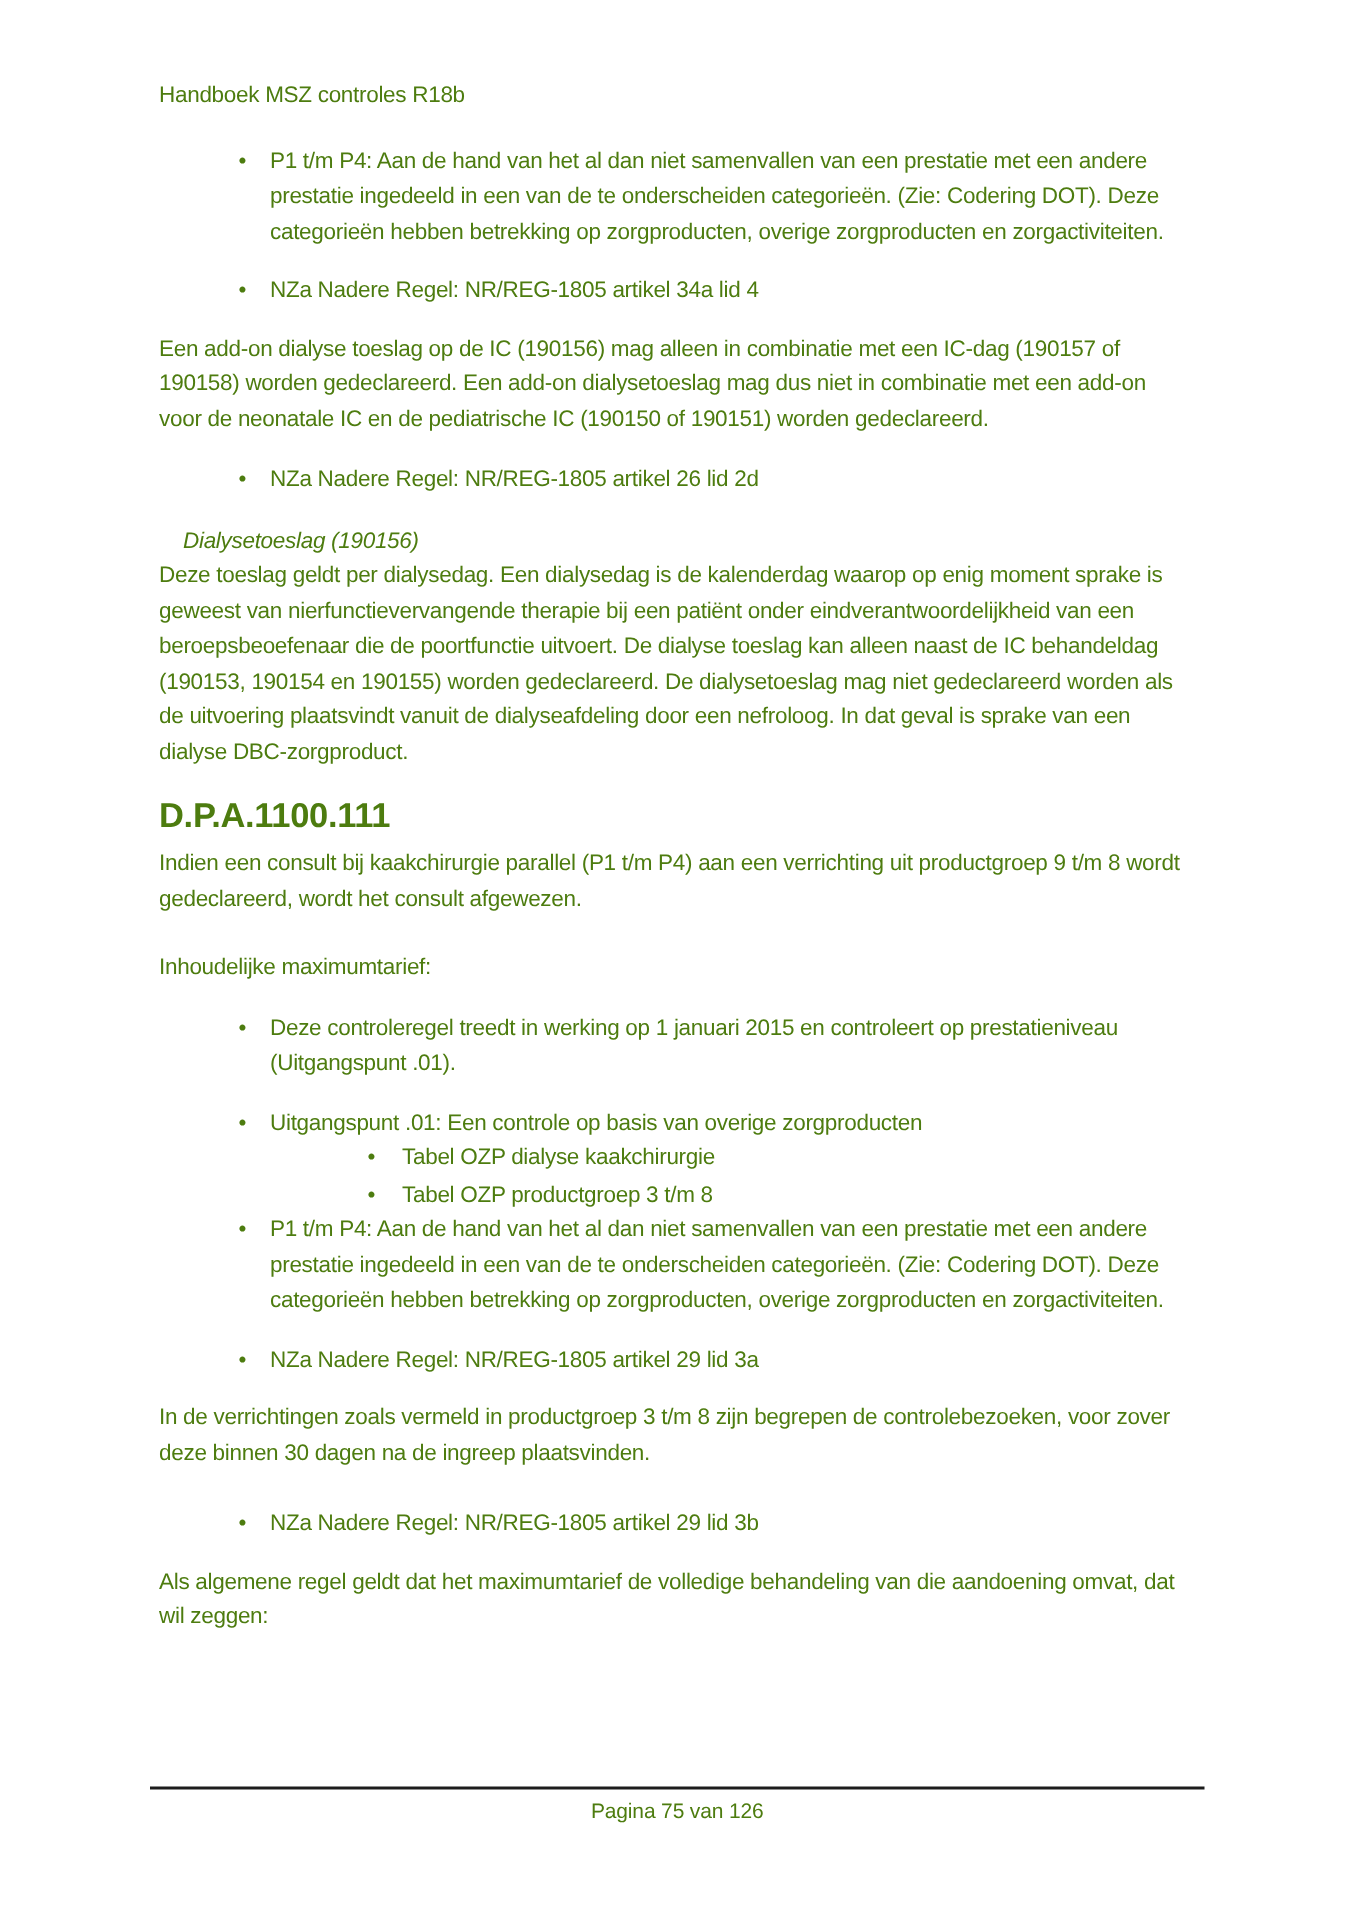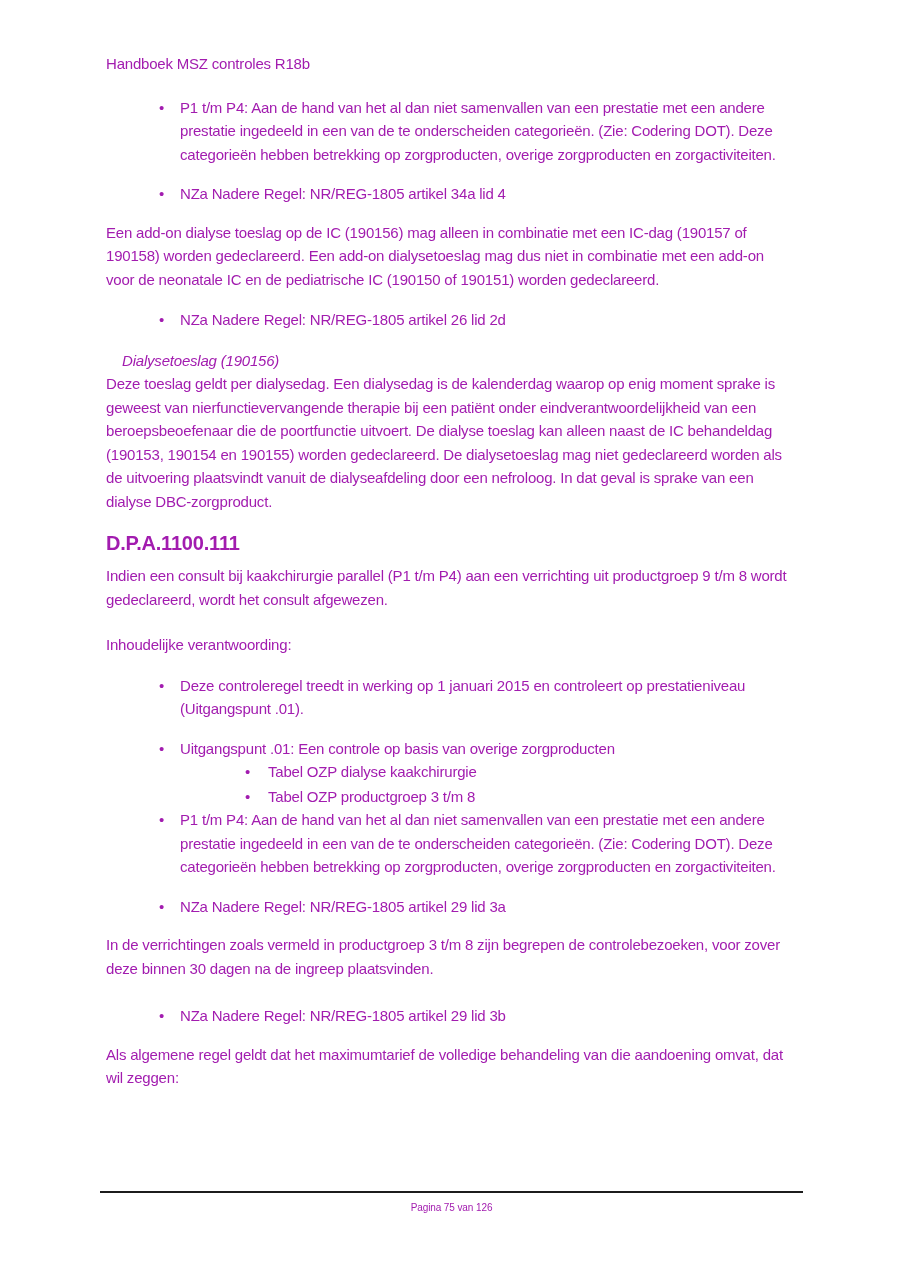--- a/index.html
+++ b/index.html
@@ -2,60 +2,60 @@
 <html><head>
 <meta charset="utf-8">
 <style>
   * { margin:0; padding:0; box-sizing:border-box; }
   html,body { background:#ffffff; }
   .page {
     position:relative;
     width:900px; height:1273px;
     background:#ffffff;
     font-family:"Liberation Sans", sans-serif;
-    color:#a21caf;
+    color:#4d7c0f;
     font-size:15px;
     line-height:23.5px;
     letter-spacing:-0.2px;
     overflow:hidden;
   }
   .content { padding:52px 105px 0 106px; }
 
   .doc-header { font-size:15px; }
 
   .para { margin-top:15px; }
 
   .bullet { position:relative; }
   .bullet .dot { position:absolute; top:0; }
   .bullet .dot::before { content:"\2022"; font-size:15px; }
   .bullet.l1 .dot { left:53px; }
   .bullet.l1 .btext { display:block; padding-left:74px; }
   .bullet.l2 .dot { left:139px; }
   .bullet.l2 .btext { display:block; padding-left:162px; }
 
   .h-italic { font-style:italic; margin-top:17px;margin-left:16px; }
-  .h-bold   { font-weight:bold; font-size:20px; line-height:26px; margin-top:17px; }
+  .h-bold   { font-weight:bold; font-size:23px; line-height:26px; margin-top:17px; }
 
   .mt0  { margin-top:0; }
   .mt1  { margin-top:1px; }
   .mt8  { margin-top:8px; }
   .mt15 { }
   .mt16 { margin-top:16px; }
   .mt17 { margin-top:17px; }
   .mt20 { margin-top:20px; }
   .mt22 { margin-top:22px; }
   .mt24 { margin-top:24px; }
 
   .footer {
     position:absolute;
     left:100px; right:97px; top:1191px;
     text-align:center;
   }
   .footer-rule { border-top:2px solid #1c1c1c; }
-  .footer-text { padding-top:3px; font-size:10px; letter-spacing:-0.1px; }
+  .footer-text { padding-top:3px; font-size:14px; letter-spacing:-0.1px; }
 </style>
 </head>
 <body>
 
 <div class="page">
   <div class="content">
 
     <div class="doc-header">Handboek MSZ controles R18b</div>
 
     <div class="bullet l1 mt20">
@@ -76,21 +76,21 @@
     </div>
 
     <div class="h-italic">Dialysetoeslag (190156)</div>
 
     <p class="para mt0">Deze toeslag geldt per dialysedag. Een dialysedag is de kalenderdag waarop op enig moment sprake is geweest van nierfunctievervangende therapie bij een patiënt onder eindverantwoordelijkheid van een beroepsbeoefenaar die de poortfunctie uitvoert. De dialyse toeslag kan alleen naast de IC behandeldag (190153, 190154 en 190155) worden gedeclareerd. De dialysetoeslag mag niet gedeclareerd worden als de uitvoering plaatsvindt vanuit de dialyseafdeling door een nefroloog. In dat geval is sprake van een dialyse DBC-zorgproduct.</p>
 
     <div class="h-bold">D.P.A.1100.111</div>
 
     <p class="para mt8">Indien een consult bij kaakchirurgie parallel (P1 t/m P4) aan een verrichting uit productgroep 9 t/m 8 wordt gedeclareerd, wordt het consult afgewezen.</p>
 
-    <p class="para mt22">Inhoudelijke verantwoording:</p>
+    <p class="para mt22">Inhoudelijke maximumtarief:</p>
 
     <div class="bullet l1 mt17">
       <span class="dot"></span>
       <span class="btext">Deze controleregel treedt in werking op 1 januari 2015 en controleert op prestatieniveau (Uitgangspunt .01).</span>
     </div>
 
     <div class="bullet l1 mt16">
       <span class="dot"></span>
       <span class="btext">Uitgangspunt .01: Een controle op basis van overige zorgproducten</span>
     </div>

